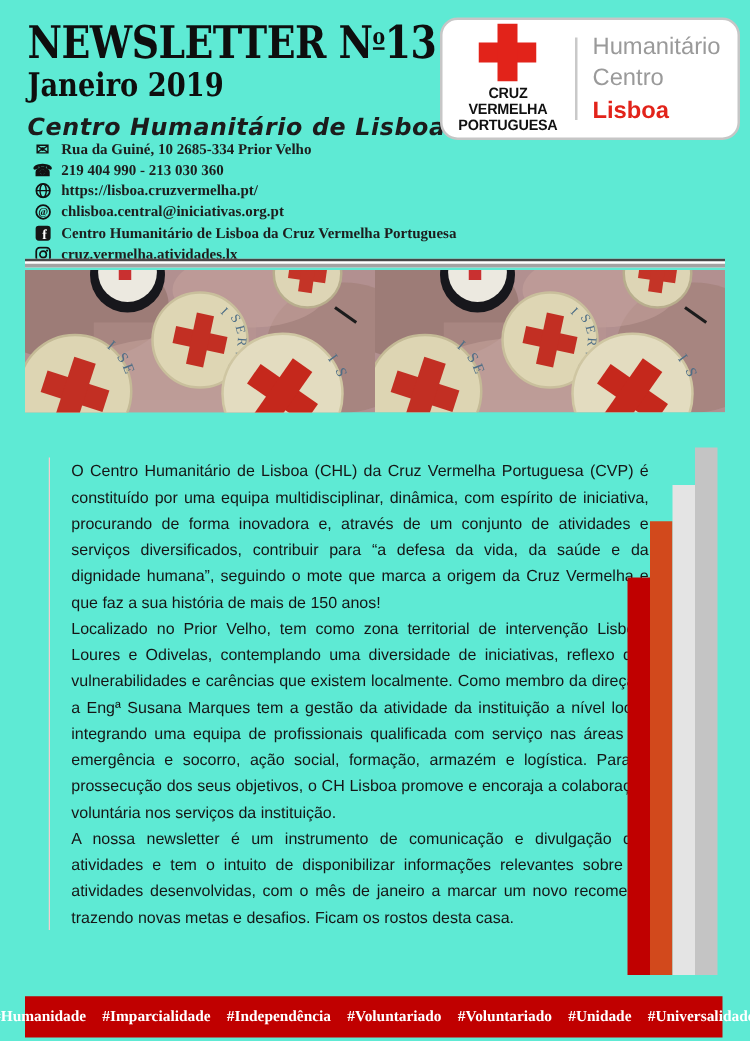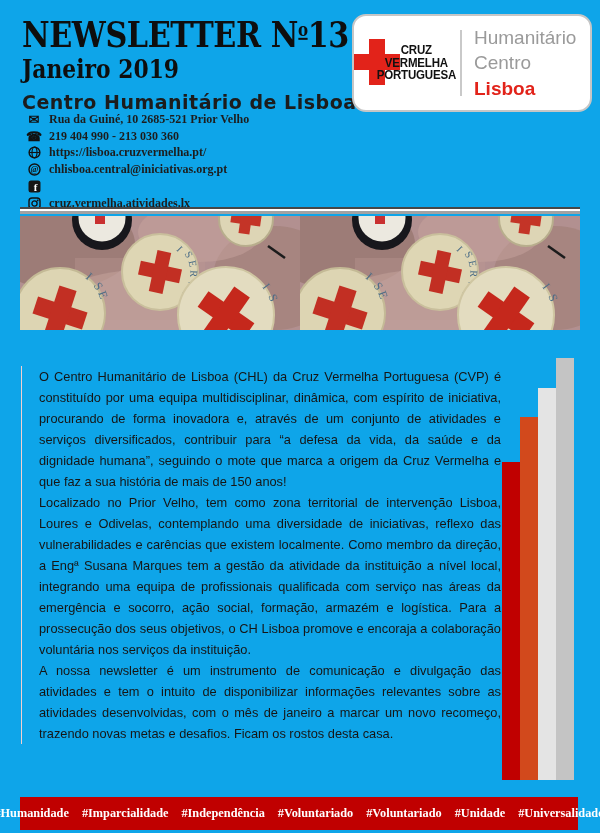--- a/index.html
+++ b/index.html
@@ -1,33 +1,33 @@
 <!DOCTYPE html>
 <html><head>
 <meta charset="utf-8">
 <style>
   html,body{margin:0;padding:0;background:#888;}
-  .page{position:relative;width:600px;height:833px;background:#0ea5e9;margin:0 auto;
+  .page{position:relative;width:600px;height:833px;background:#5eead4;margin:0 auto;
         overflow:hidden;font-family:"Liberation Sans",sans-serif;color:#1a1a1a;}
 
   
   .title-block{position:absolute;top:16px;left:22px;}
   .nl-title{margin:0;font-family:"DejaVu Serif",serif;font-weight:bold;font-size:36px;
             line-height:1.0;color:#0e0e0e;transform:scaleX(.84);transform-origin:left;
             white-space:nowrap;letter-spacing:-.5px;}
   .nl-title .ord{display:inline-block;font-size:.5em;transform:translateY(-.62em);
                  border-bottom:.13em solid #0e0e0e;line-height:.9;}
   .nl-date{margin:4px 0 0 0;font-family:"DejaVu Serif",serif;font-weight:bold;font-size:26px;
            line-height:1.0;color:#0e0e0e;transform:scaleX(.84);transform-origin:left;white-space:nowrap;}
-  .nl-center{margin-top:9px;font-family:"DejaVu Sans",sans-serif;font-weight:bold;
+  .nl-center{margin-top:9px;font-family:"DejaVu Sans",sans-serif;font-style:italic;font-weight:bold;
              font-size:19px;letter-spacing:.5px;color:#1c1c1c;white-space:nowrap;}
 
   .logo-box{position:absolute;top:14px;left:352px;width:236px;height:94px;border:2px solid #c6c6c6;
             border-radius:14px;background:#fff;display:flex;align-items:center;}
-  .logo-left{width:104px;display:flex;flex-direction:row;align-items:center;}
+  .logo-left{width:104px;display:flex;flex-direction:column;align-items:center;}
   .logo-cross{position:relative;width:46px;height:46px;margin-bottom:3px;}
   .logo-cross .h,.logo-cross .v{position:absolute;background:#e2231a;}
   .logo-cross .h{left:0;top:15px;width:46px;height:16px;}
   .logo-cross .v{left:15px;top:0;width:16px;height:46px;}
   .logo-org{font-family:"Liberation Sans",sans-serif;font-weight:900;font-size:12px;
             line-height:1.08;color:#111;text-align:center;letter-spacing:-.2px;transform:scaleX(.96);}
   .logo-divider{width:2px;height:66px;background:#c9c9c9;margin:0 2px;}
   .logo-right{padding-left:10px;font-size:19px;line-height:1.35;color:#9a9a9a;}
   .logo-city{font-weight:bold;color:#e2231a;}
 
@@ -40,21 +40,21 @@
 
   
   .rule{position:absolute;top:207px;left:20px;width:560px;height:2px;
         border-top:2px solid #474747;border-bottom:3px solid #a2a2a2;box-sizing:content-box;
         background:#fff;}
 
   
   .photo{position:absolute;top:216px;left:20px;width:560px;height:114px;}
 
   
-  .body-text{position:absolute;top:366px;left:21px;width:480px;box-sizing:border-box;
+  .body-text{position:absolute;top:366px;left:39px;width:480px;box-sizing:border-box;
              border-left:1px solid #f3cfcf;padding-left:17px;
              font-size:12.8px;line-height:21px;text-align:justify;color:#161616;}
   .body-text p{margin:0;}
 
   
   .decor-bars{position:absolute;left:502px;bottom:53px;display:flex;align-items:flex-end;}
   .decor-bars .bar{width:18px;}
 
   
   .footer-bar{position:absolute;left:20px;bottom:3px;width:558px;height:33px;
@@ -89,21 +89,21 @@
     <div class="logo-right">
       <div>Humanitário</div>
       <div>Centro</div>
       <div class="logo-city" style="color: rgb(226, 35, 26);">Lisboa</div>
     </div>
   </div>
 
   <ul class="contacts">
     <li>
       <span class="cicon">✉</span>
-      <span>Rua da Guiné, 10  2685-521 Prior Velho</span>
+      <span>Rua da Guiné, 10  2685-334 Prior Velho</span>
     </li>
     <li>
       <span class="cicon">☎</span>
       <span>219 404 990 - 213 030 360</span>
     </li>
     <li>
       <span class="cicon">
         <svg width="13" height="13" viewBox="0 0 13 13">
             <circle cx="6.5" cy="6.5" r="5.4" fill="none" stroke="#111" stroke-width="1.4"></circle>
             <ellipse cx="6.5" cy="6.5" rx="2.5" ry="5.4" fill="none" stroke="#111" stroke-width="1.1"></ellipse>
@@ -121,20 +121,21 @@
       </span>
       <span>chlisboa.central@iniciativas.org.pt</span>
     </li>
     <li>
       <span class="cicon">
         <svg width="13" height="13" viewBox="0 0 13 13">
             <rect x="0.5" y="0.5" width="12" height="12" rx="2.5" fill="#161616"></rect>
             <text x="7.6" y="11" font-size="11" font-family="Liberation Serif,serif" font-weight="bold" text-anchor="middle" fill="#fff">f</text>
           </svg>
       </span>
+      <span>Centro Humanitário de Lisboa da Cruz Vermelha Portuguesa</span>
     </li>
     <li>
       <span class="cicon">
         <svg width="13" height="13" viewBox="0 0 13 13">
             <rect x="1" y="1" width="11" height="11" rx="3" fill="none" stroke="#111" stroke-width="1.4"></rect>
             <circle cx="6.5" cy="6.5" r="2.6" fill="none" stroke="#111" stroke-width="1.3"></circle>
             <circle cx="9.7" cy="3.4" r="0.9" fill="#111"></circle>
           </svg>
       </span>
       <span>cruz.vermelha.atividades.lx</span>

